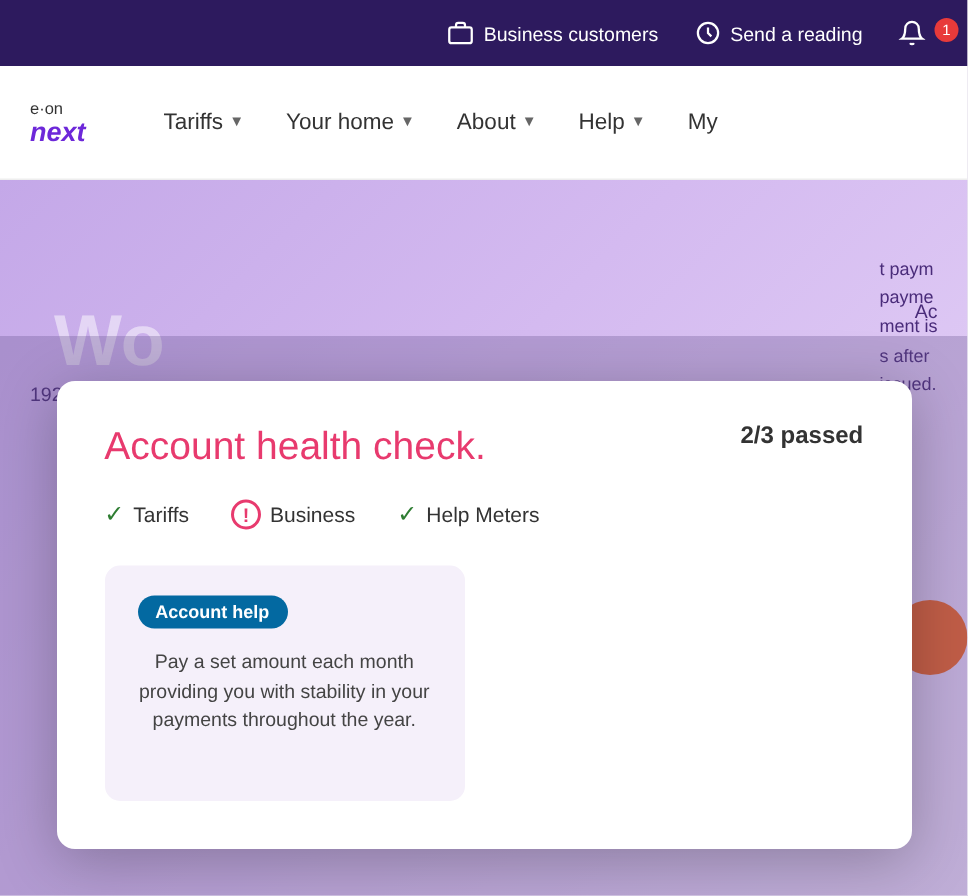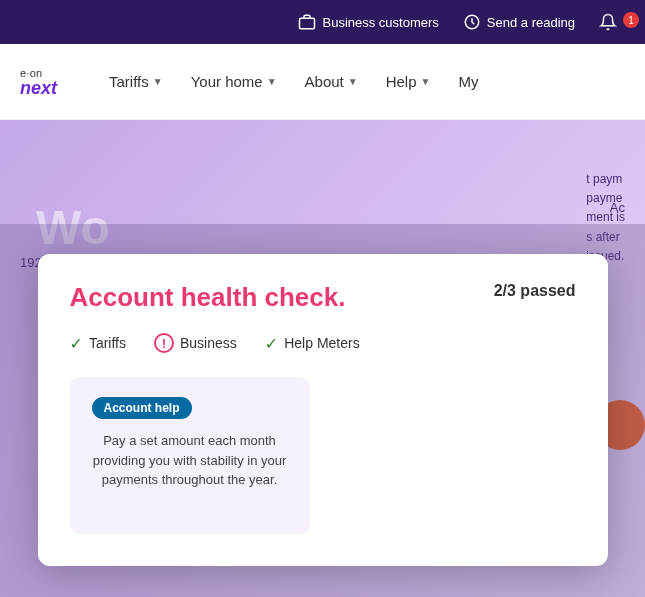--- a/index.html
+++ b/index.html
@@ -148,21 +148,21 @@
     }
 
     .modal-header {
       display: flex;
       justify-content: space-between;
       align-items: flex-start;
       margin-bottom: 20px;
     }
     .modal-title {
       font-size: 26px;
-      font-weight: 700;
+      font-weight: 400;
       color: #e83a6e;
     }
     .modal-score {
       font-size: 16px;
       font-weight: 700;
       color: #333;
     }
 
     
     .check-items {

